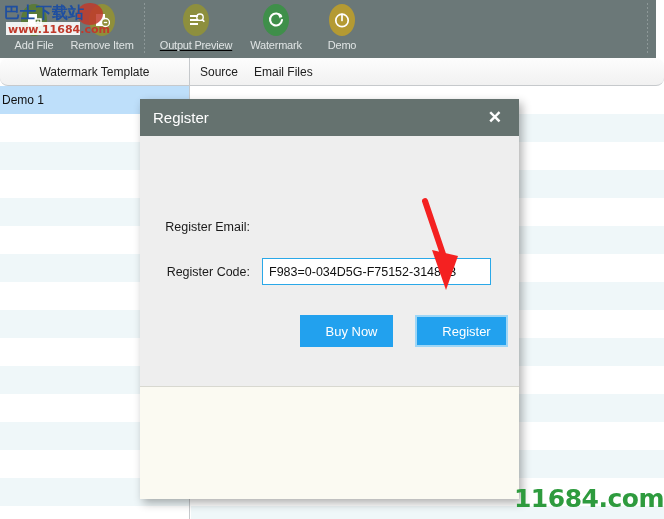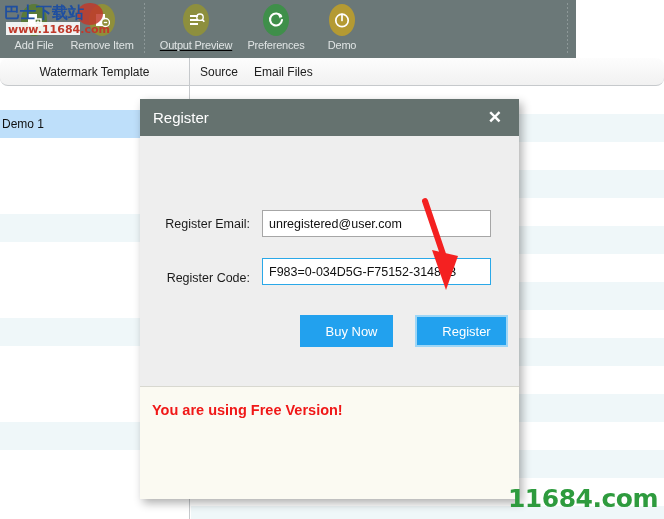--- a/index.html
+++ b/index.html
@@ -17,21 +17,21 @@
     width: 664px;
     height: 519px;
     overflow: hidden;
     background: #ffffff;
   }
 
   
   .toolbar {
     position: absolute;
     left: 0; top: 0;
-    width: 576px;
+    width: 656px;
     height: 58px;
     background: #6b7878;
     display: flex;
     align-items: flex-start;
   }
   .tb-group {
     display: flex;
     align-items: flex-start;
     height: 58px;
   }
@@ -133,21 +133,20 @@
     background: #ffffff;
   }
   .row {
     height: 28px;
     display: flex;
     align-items: center;
     padding-left: 2px;
     box-sizing: border-box;
     font-size: 12px;
     color: #111;
-    margin-top: 24px;
   }
   .row.alt { background: #eff7f9; }
   .row.sel { background: #bedffa; }
 
   
   .rightpane {
     position: absolute;
     left: 191px; top: 86px;
     right: 0; bottom: 0;
     background: #ffffff;
@@ -287,21 +286,21 @@
   
   .wm-logo {
     position: absolute;
     left: 2px; top: 1px;
     width: 110px;
     height: 38px;
     pointer-events: none;
   }
   .wm-corner {
     position: absolute;
-    right: 6px;
+    right: 0;
     bottom: 6px;
     color: #2e9b3e;
     font-size: 25px;
     font-weight: bold;
     font-family: "DejaVu Sans", sans-serif;
     letter-spacing: -0.5px;
     pointer-events: none;
   }
 </style>
 </head>
@@ -359,21 +358,21 @@
 
       <div class="tb-btn" style="width:74px;">
         <span class="ico">
           <span class="oval" style="background:#3f8f4a;">
             <svg width="18" height="18" viewBox="0 0 18 18" aria-hidden="true">
               <path d="M14.2 5.4A6 6 0 1 0 15 9" fill="none" stroke="#ffffff" stroke-width="2.1" stroke-linecap="round"></path>
               <path d="M10.1 2.1l4.4 1.4-1.5 4.3z" fill="#ffffff"></path>
             </svg>
           </span>
         </span>
-        <span class="lbl">Preferences</span>
+        <span class="lbl">Watermark</span>
       </div>
 
       <div class="tb-btn" style="width:58px;">
         <span class="ico">
           <span class="oval" style="background:#b49a33;">
             <svg width="18" height="18" viewBox="0 0 18 18" aria-hidden="true">
               <circle cx="9" cy="9.4" r="6.2" fill="none" stroke="#ffffff" stroke-width="1.7"></circle>
               <path d="M9 3.4v6" stroke="#ffffff" stroke-width="1.7" stroke-linecap="round"></path>
             </svg>
           </span>
@@ -440,39 +439,37 @@
 
   <div class="dialog">
 
     <div class="dlg-title">
       <span class="t">Register</span>
       <span class="dlg-close">✕</span>
     </div>
 
     <div class="dlg-body">
 
-      <div class="field" style="top:74px;">
+      <div class="field" style="top:84px;">
         <span class="flabel">Register Email:</span>
-        <span class="finput" placeholder="unregistered@user.com">unregistered@user.com</span>
-      </div>
-
-      <div class="field" style="top:122px;align-items:flex-end;">
+      </div>
+
+      <div class="field" style="top:122px;">
         <span class="flabel">Register Code:</span>
         <span class="finput focus" placeholder="Enter register code">F983=0-034D5G-F75152-31485B</span>
       </div>
 
       <div class="btnrow">
         <button class="btn">Buy Now</button>
         <button class="btn focus">Register</button>
       </div>
 
     </div>
 
     <div class="dlg-foot">
-      <p class="free-title">You are using Free Version!</p>
     </div>
   </div>
 
   <svg class="arrow" viewBox="0 0 70 100">
     <path d="M27 5 L47 64" stroke="#f42121" stroke-width="6" stroke-linecap="round" fill="none"></path>
     <path d="M34 54 L60 60 L48 94 Z" fill="#f42121"></path>
   </svg>
 
   <svg class="wm-logo" viewBox="0 0 110 38">
     <ellipse cx="88" cy="13" rx="13" ry="11" fill="#c0392b" opacity="0.85"></ellipse>

